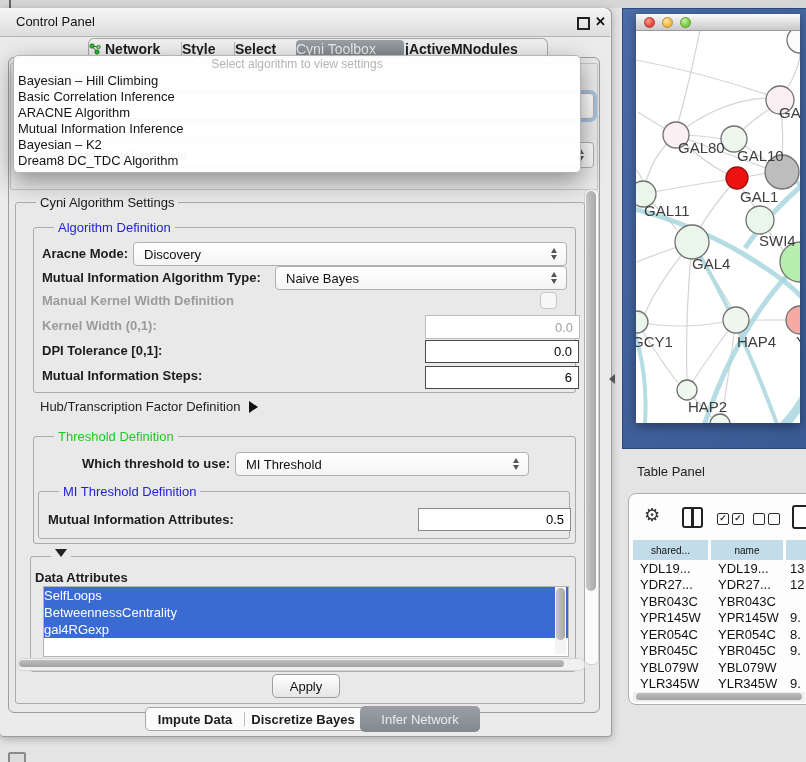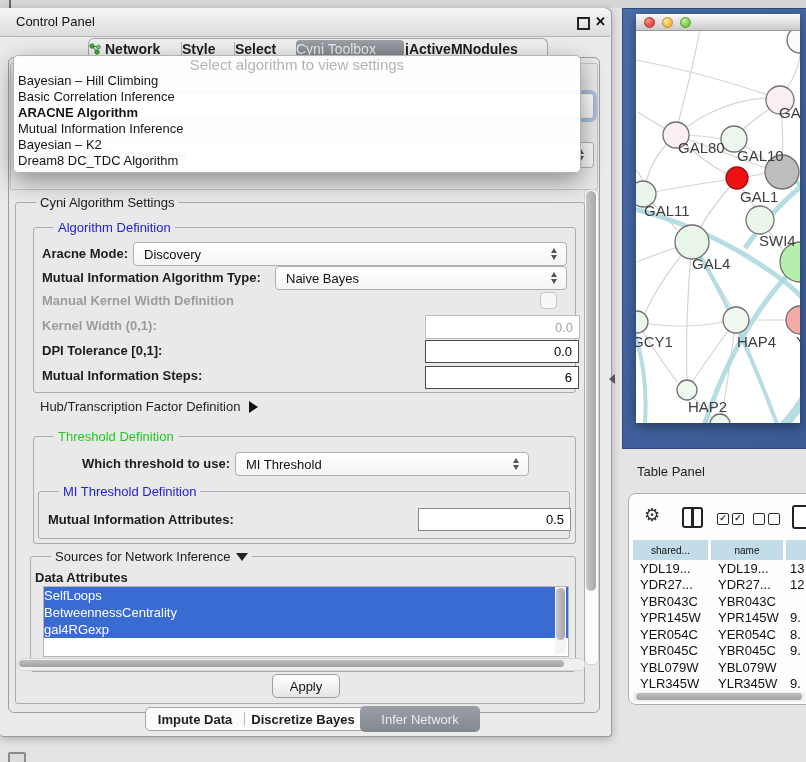--- a/index.html
+++ b/index.html
@@ -19,21 +19,21 @@
 .lbl{font-size:13px;font-weight:bold;color:#1c1c1c;white-space:nowrap}
 .dis{color:#9b9b9b}
 .combo{background:linear-gradient(#ffffff,#f4f4f4);border:1px solid #b0b0b0;border-radius:4px;display:flex;align-items:center}
 .cval{font-size:13px;color:#111;padding-left:10px;flex:1;white-space:nowrap}
 .spin{width:14px;display:flex;flex-direction:column;align-items:center;gap:2px;margin-right:5px}
 .spin .u{width:0;height:0;border-left:3.5px solid transparent;border-right:3.5px solid transparent;border-bottom:5px solid #555}
 .spin .d{width:0;height:0;border-left:3.5px solid transparent;border-right:3.5px solid transparent;border-top:5px solid #555}
 .field{background:#fff;display:flex;align-items:center;justify-content:flex-end;padding-right:6px;font-size:13px}
 .popup{background:rgba(255,255,255,0.94);border:1px solid #b3b3b3;border-radius:5px;box-shadow:0 8px 24px rgba(0,0,0,0.4)}
 .dd-item{font-size:13px;color:#141414;height:16px;line-height:16px;padding-left:4px;white-space:nowrap}
-.dd-ph{font-size:15px;color:#b4b4b4;height:17px;line-height:17px;text-align:center}
+.dd-ph{font-size:12px;color:#b4b4b4;height:17px;line-height:17px;text-align:center}
 .list-item{font-size:13px;color:#fff;background:#3a6bd2;height:17px;line-height:17px;}
 .vtrack{background:#fafafa;border:1px solid #d0d0d0;border-radius:6px}
 .vthumb{background:linear-gradient(90deg,#c6c6c6,#a9a9a9);border-radius:5px}
 .hthumb{background:linear-gradient(#bdbdbd,#a2a2a2);border-radius:4px}
 .btn{background:linear-gradient(#ffffff,#e5e5e5);border:1px solid #9e9e9e;border-radius:5px;font-size:13px;color:#111;display:flex;align-items:center;justify-content:center}
 .segctl{background:#fbfbfb;border:1px solid #a5a5a5;border-radius:5px;display:flex}
 .seg{font-size:13px;font-weight:bold;color:#1d1d1d;display:flex;align-items:center;justify-content:center}
 .seg.sel{background:linear-gradient(#9aa0a5,#82888d);color:#e9ecee;border-radius:5px;margin:-2px -1px;z-index:2;font-weight:normal}
 .segdiv{width:1px;background:#bbb;margin:4px 0}
 .hdrcell{background:#c2dce9;font-size:10px;color:#111;display:flex;align-items:center;justify-content:center}
@@ -90,21 +90,21 @@
     <span class="spin">
       <span class="u"></span>
       <span class="d"></span>
     </span>
   </div>
 
 <div class="abs popup" style="left:13px;top:55px;width:566px;height:116px;z-index:50">
   <div class="dd-ph">Select algorithm to view settings</div>
   <div class="dd-item">Bayesian – Hill Climbing</div>
   <div class="dd-item">Basic Correlation Inference</div>
-  <div class="dd-item" style="font-weight:bold">ARACNE Algorithm</div>
+  <div class="dd-item" style="font-weight:normal">ARACNE Algorithm</div>
   <div class="dd-item">Mutual Information Inference</div>
   <div class="dd-item">Bayesian – K2</div>
   <div class="dd-item">Dream8 DC_TDC Algorithm</div>
 </div>
 
 <div class="abs vtrack" style="left:584px;top:189px;width:13px;height:474px"></div>
 <div class="abs vthumb" style="left:586px;top:191px;width:10px;height:400px"></div>
 
 <div class="abs gbox" style="left:15px;top:202px;width:568px;height:500px">
   <span class="gtitle">Cyni Algorithm Settings</span>
@@ -163,21 +163,20 @@
 <div class="abs gbox" style="left:38px;top:491px;width:530px;height:46px">
   <span class="gtitle blue">MI Threshold Definition</span>
 </div>
 <div class="abs lbl" style="left:48px;top:512px">Mutual Information Attributes:</div>
 <div class="abs field" style="left:418px;top:508px;width:145px;height:21px;border:1px solid #8a8a8a;color:#000">
     <span>0.5</span>
   </div>
 
 <div class="abs gbox" style="left:30px;top:556px;width:544px;height:114px">
   <span class="gtitle" style="display:flex;align-items:center;gap:5px">
-      <span>Sources for Network Inference</span>
       <span style="width:0;height:0;border-left:6px solid transparent;border-right:6px solid transparent;border-top:8px solid #222"></span>
     </span>
 </div>
 <div class="abs lbl" style="left:35px;top:570px">Data Attributes</div>
 <div class="abs" style="left:43px;top:586px;width:524px;height:69px;background:#fff;border:1px solid #b5b5b5;overflow:hidden">
   <div class="list-item">SelfLoops</div>
   <div class="list-item">BetweennessCentrality</div>
   <div class="list-item">gal4RGexp</div>
 </div>
 <div class="abs" style="left:555px;top:587px;width:11px;height:67px;background:#f4f4f4"></div>

